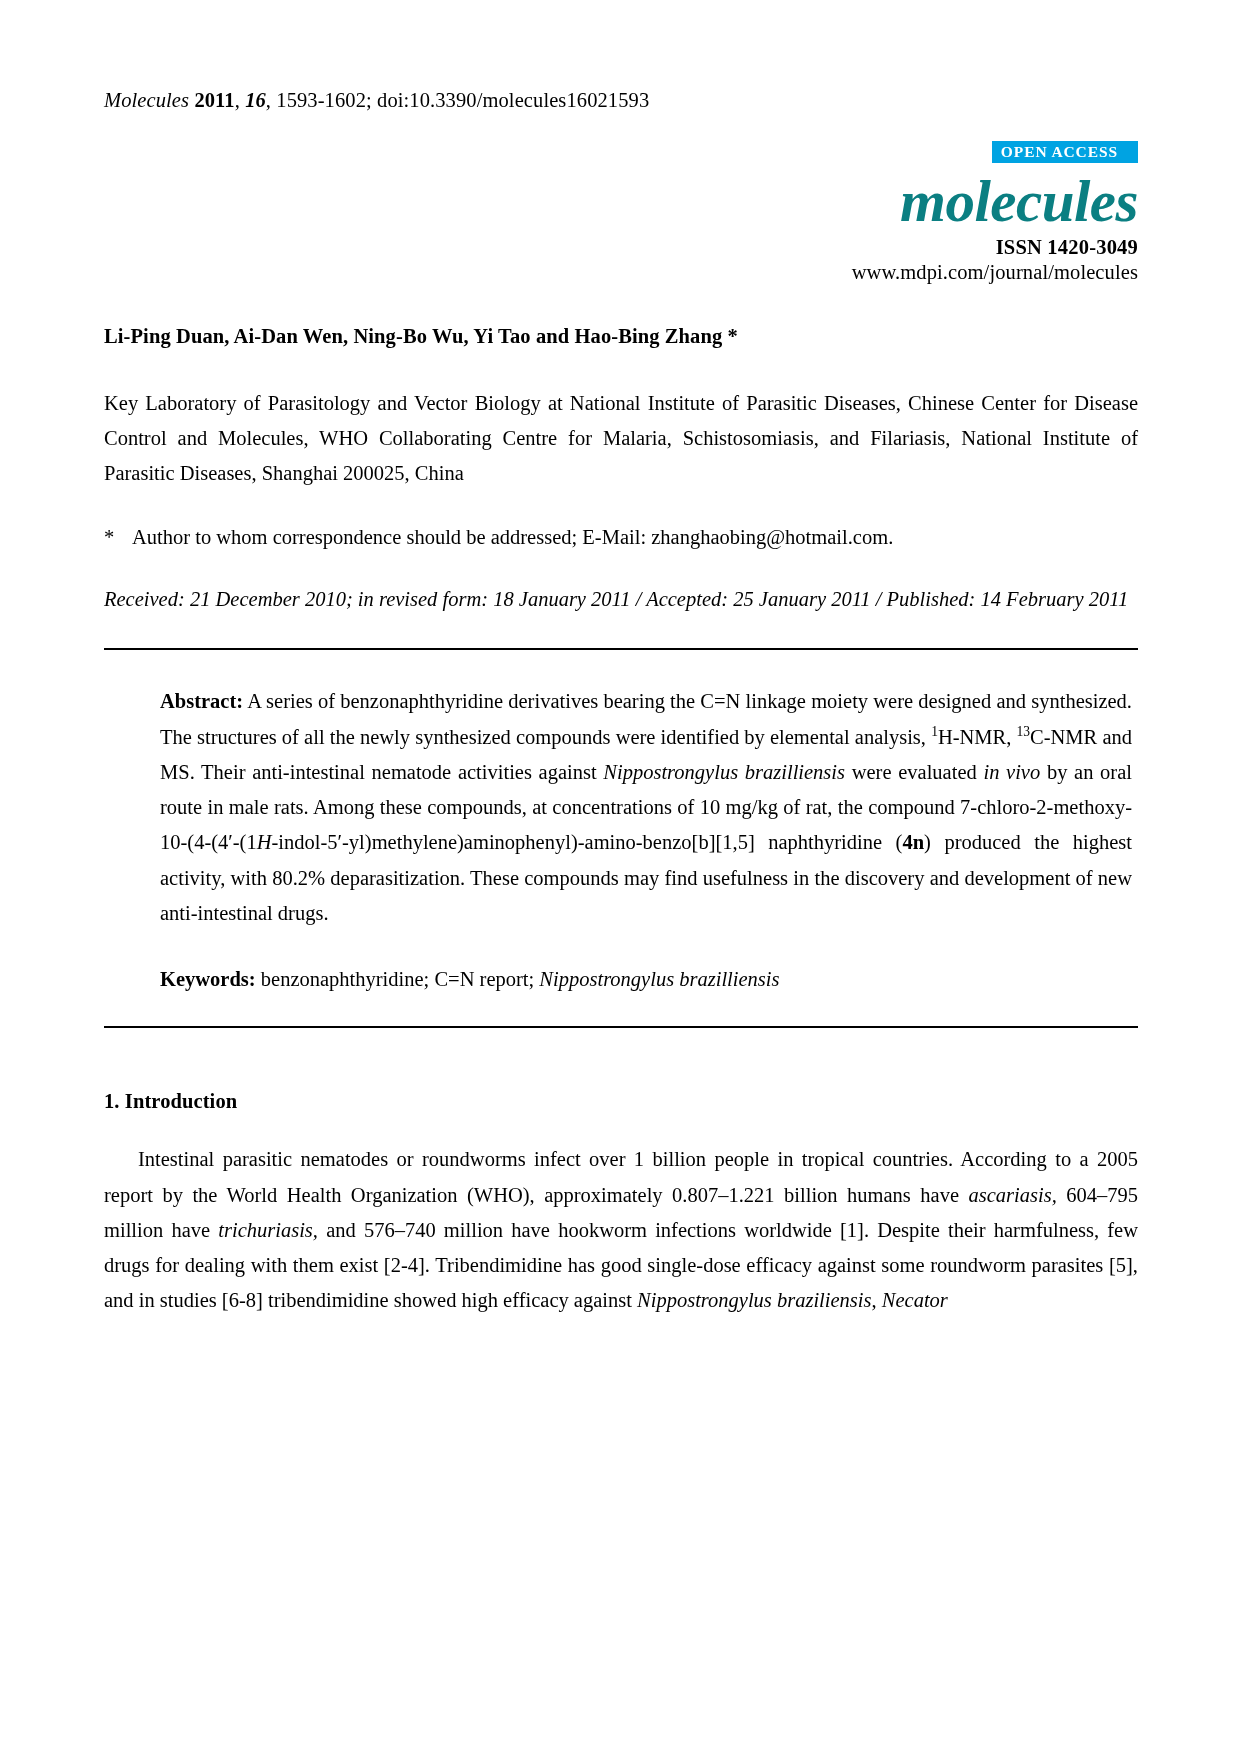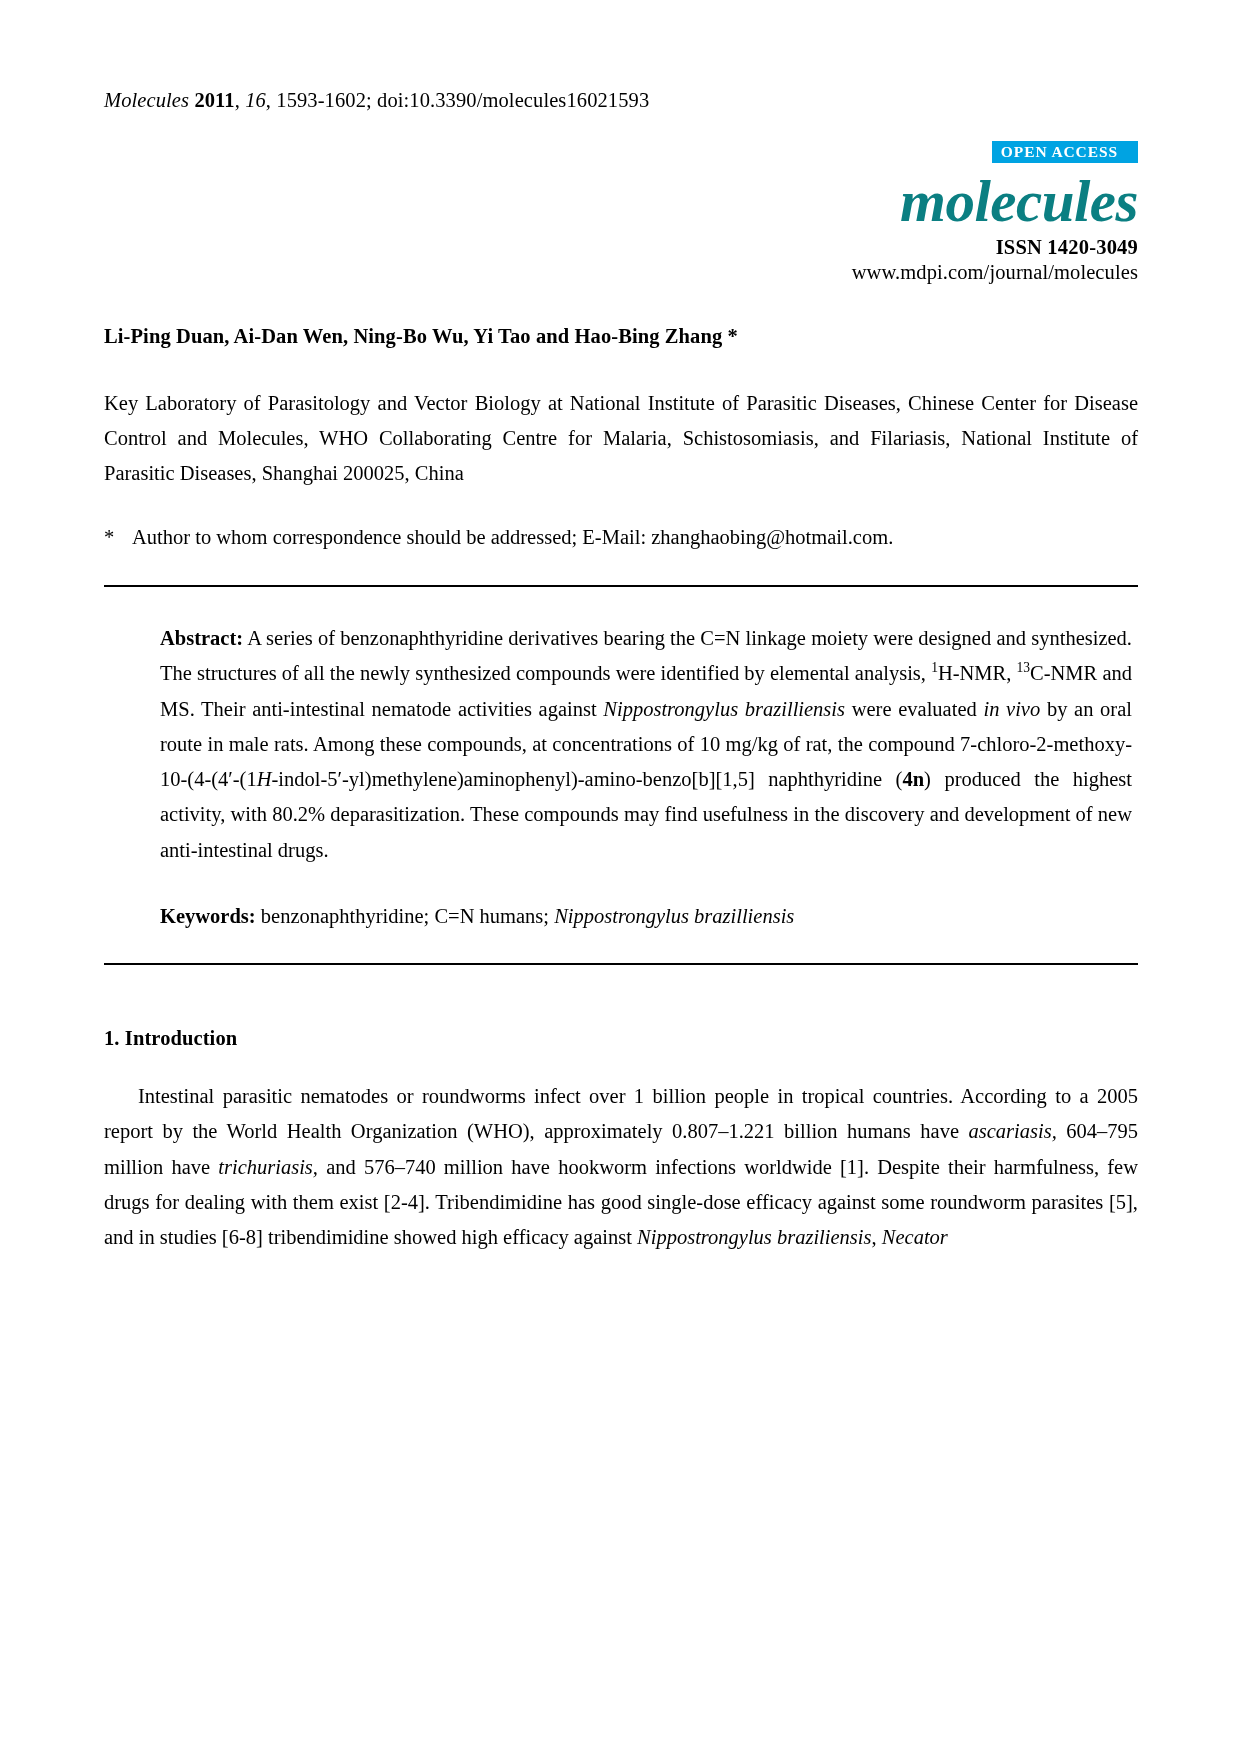--- a/index.html
+++ b/index.html
@@ -31,21 +31,21 @@
   
   .running-head {
     margin-top: 88px;
     font-size: 20.5px;
     line-height: 1.2;
     white-space: nowrap;
     letter-spacing: 0.1px;
   }
   .running-head .jname { font-style: italic; }
   .running-head .jyear { font-weight: bold; }
-  .running-head .jvol  { font-style: italic; }
+  .running-head .jvol  { font-style: italic; font-weight: bold; }
 
   
   .masthead {
     margin-top: 28px;
     text-align: right;
     line-height: 1.1;
   }
   .oa-badge {
     display: inline-block;
     background: #00a3e2;
@@ -205,30 +205,31 @@
 
     <div class="authors">Li-Ping Duan, Ai-Dan Wen, Ning-Bo Wu, Yi Tao and Hao-Bing Zhang *</div>
 
     <div class="affiliation">Key Laboratory of Parasitology and Vector Biology at National Institute of Parasitic Diseases, Chinese Center for Disease Control and Molecules, WHO Collaborating Centre for Malaria, Schistosomiasis, and Filariasis, National Institute of Parasitic Diseases, Shanghai 200025, China</div>
 
     <div class="correspondence">
       <span class="star">*</span>
       <span class="ctext">Author to whom correspondence should be addressed; E-Mail: zhanghaobing@hotmail.com.</span>
     </div>
 
+    <div class="dates">Received: 21 December 2010; in revised form: 18 January 2011 / Accepted: 25 January 2011 / Published: 14 February 2011</div>
 
     <hr class="rule rule-top">
     <div class="abstract-block">
       <p class="abstract">
         <span class="lbl">Abstract:</span>
         <span>A series of benzonaphthyridine derivatives bearing the C=N linkage moiety were designed and synthesized. The structures of all the newly synthesized compounds were identified by elemental analysis, </span><sup>1</sup><span>H-NMR, </span><sup>13</sup><span>C-NMR and MS. Their anti-intestinal nematode activities against </span><span class="ital">Nippostrongylus brazilliensis</span><span> were evaluated </span><span class="ital">in vivo</span><span> by an oral route in male rats. Among these compounds, at concentrations of 10 mg/kg of rat, the compound 7-chloro-2-methoxy-10-(4-(4′-(1</span><span class="ital">H</span><span>-indol-5′-yl)methylene)aminophenyl)-amino-benzo[b][1,5] naphthyridine (</span><span class="bold">4n</span><span>) produced the highest activity, with 80.2% deparasitization. These compounds may find usefulness in the discovery and development of new anti-intestinal drugs.</span>
       </p>
       <p class="keywords">
         <span class="lbl">Keywords:</span>
-        <span>benzonaphthyridine; C=N humans; </span><span class="ital">Nippostrongylus brazilliensis</span>
+        <span>benzonaphthyridine; C=N report; </span><span class="ital">Nippostrongylus brazilliensis</span>
       </p>
     </div>
     <hr class="rule rule-bot">
 
     <h2 class="section-heading">1. Introduction</h2>
     <p class="body-par">
       <span>Intestinal parasitic nematodes or roundworms infect over 1 billion people in tropical countries. According to a 2005 report by the World Health Organization (WHO), approximately 0.807–1.221 billion humans have </span><span class="ital">ascariasis,</span><span> 604–795 million have </span><span class="ital">trichuriasis,</span><span> and 576–740 million have hookworm infections worldwide [1]. Despite their harmfulness, few drugs for dealing with them exist [2-4]. Tribendimidine has good single-dose efficacy against some roundworm parasites [5], and in studies [6-8] tribendimidine showed high efficacy against </span><span class="ital">Nippostrongylus braziliensis</span><span>, </span><span class="ital">Necator</span>
     </p>
 
   </div>

